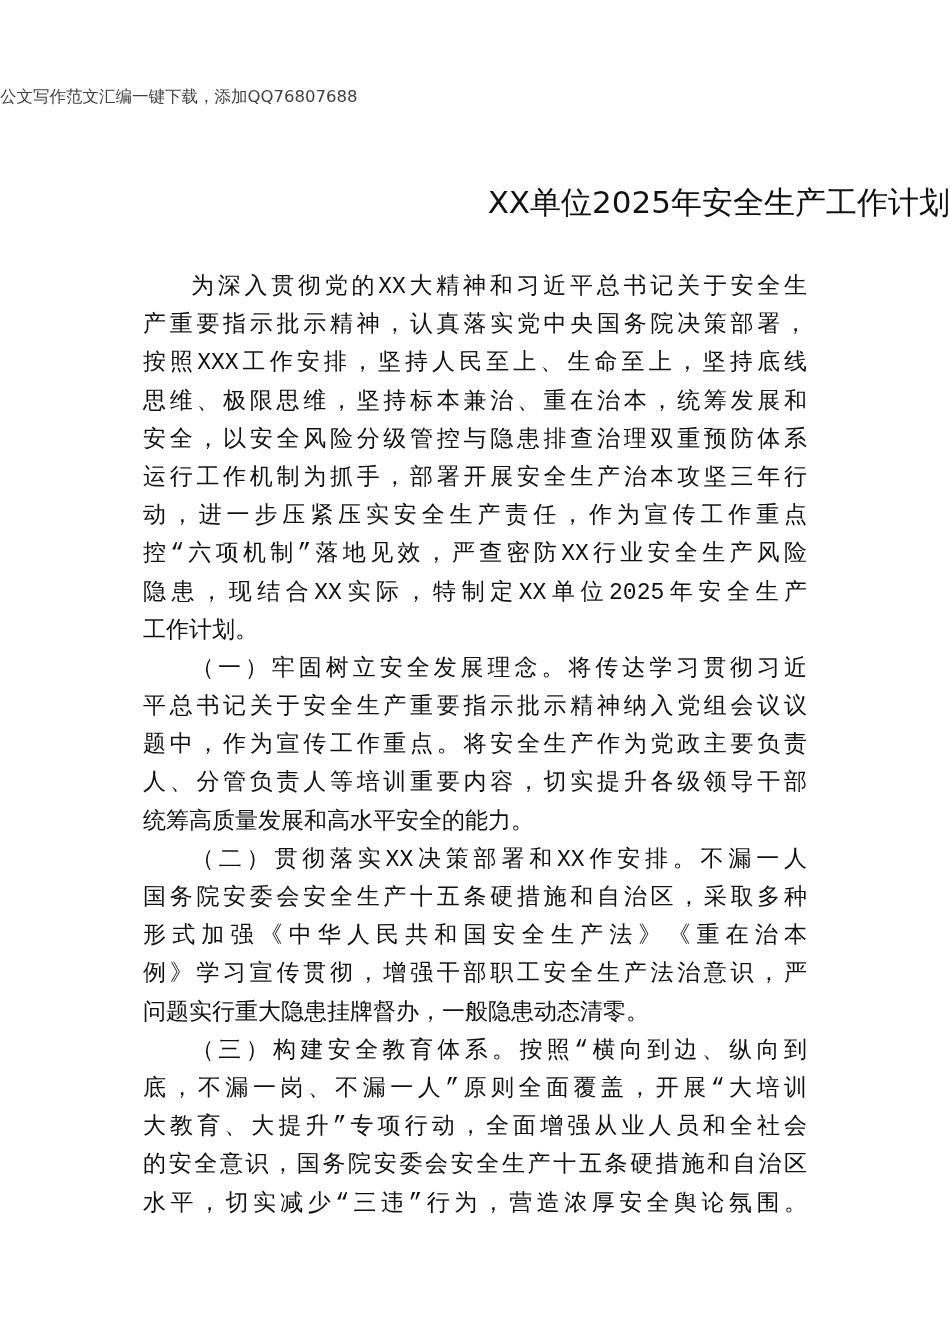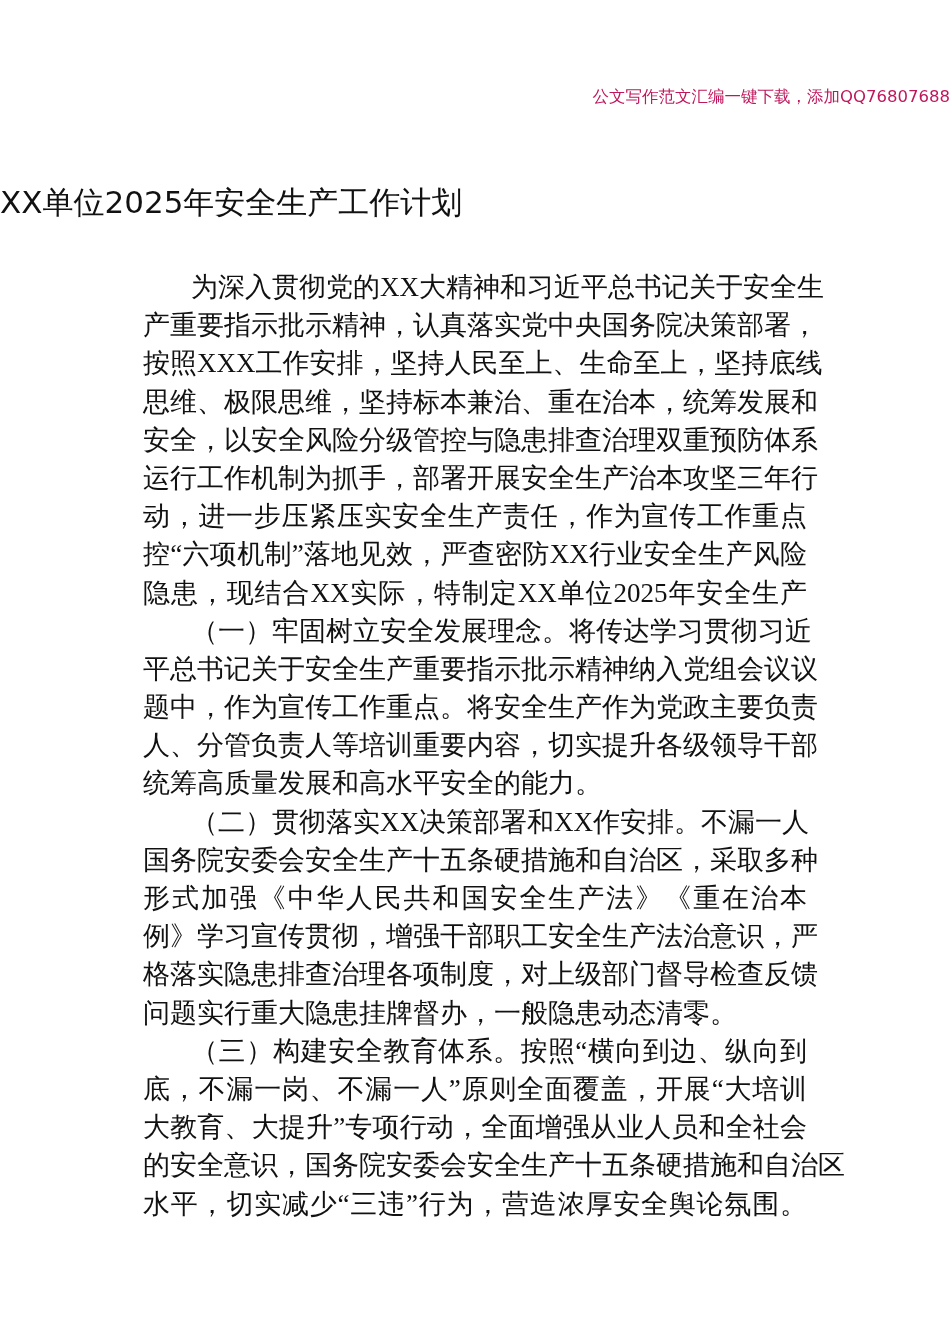--- a/index.html
+++ b/index.html
@@ -1,29 +1,29 @@
 <!DOCTYPE html>
 <html><head>
 <meta charset="utf-8">
 <style>
   html, body { margin: 0; padding: 0; background: #ffffff; }
   body { width: 950px; height: 1344px; position: relative; overflow: hidden; }
   .page { position: absolute; left: 0; top: 0; width: 950px; height: 1344px; background: #fff; }
   .banner {
-    position: absolute; left: 0; top: 85px; width: 950px; text-align: right;
-    color: #be185d; font-family: "DejaVu Sans", sans-serif; font-size: 16.5px; line-height: 24px;
+    position: absolute; left: 0; top: 85px; width: 950px; text-align: left;
+    color: #404040; font-family: "DejaVu Sans", sans-serif; font-size: 16.5px; line-height: 24px;
   }
   .title {
-    position: absolute; left: 0; top: 180px; width: 950px; text-align: left;
+    position: absolute; left: 0; top: 180px; width: 950px; text-align: right;
     color: #111; font-family: "DejaVu Sans", sans-serif; font-size: 31px; line-height: 44px;
     letter-spacing: 0px;
   }
   .body {
     position: absolute; left: 143px; top: 268px; width: 664px;
-    color: #111; font-family: Liberation Serif, serif; font-size: 27px; line-height: 38.2px;
+    color: #111; font-family: Liberation Mono, monospace; font-size: 23px; line-height: 38.2px;
   }
   .line { white-space: nowrap; height: 38.2px; text-align: justify; text-align-last: justify; }
   .line.last { text-align-last: left; }
   .indent { padding-left: 48px; }
 </style>
 </head>
 <body>
 
 <div class="page">
   <div class="banner">公文写作范文汇编一键下载，添加QQ76807688</div>
@@ -33,34 +33,34 @@
     <div>
       <div class="line indent">为深入贯彻党的XX大精神和习近平总书记关于安全生</div>
       <div class="line">产重要指示批示精神，认真落实党中央国务院决策部署，</div>
       <div class="line">按照XXX工作安排，坚持人民至上、生命至上，坚持底线</div>
       <div class="line">思维、极限思维，坚持标本兼治、重在治本，统筹发展和</div>
       <div class="line">安全，以安全风险分级管控与隐患排查治理双重预防体系</div>
       <div class="line">运行工作机制为抓手，部署开展安全生产治本攻坚三年行</div>
       <div class="line">动，进一步压紧压实安全生产责任，作为宣传工作重点</div>
       <div class="line">控“六项机制”落地见效，严查密防XX行业安全生产风险</div>
       <div class="line">隐患，现结合XX实际，特制定XX单位2025年安全生产</div>
+      <div class="line last">工作计划。</div>
     </div>
     <div>
       <div class="line indent">（一）牢固树立安全发展理念。将传达学习贯彻习近</div>
       <div class="line">平总书记关于安全生产重要指示批示精神纳入党组会议议</div>
       <div class="line">题中，作为宣传工作重点。将安全生产作为党政主要负责</div>
       <div class="line">人、分管负责人等培训重要内容，切实提升各级领导干部</div>
       <div class="line last">统筹高质量发展和高水平安全的能力。</div>
     </div>
     <div>
       <div class="line indent">（二）贯彻落实XX决策部署和XX作安排。不漏一人</div>
       <div class="line">国务院安委会安全生产十五条硬措施和自治区，采取多种</div>
       <div class="line">形式加强《中华人民共和国安全生产法》《重在治本</div>
       <div class="line">例》学习宣传贯彻，增强干部职工安全生产法治意识，严</div>
-      <div class="line">格落实隐患排查治理各项制度，对上级部门督导检查反馈</div>
       <div class="line last">问题实行重大隐患挂牌督办，一般隐患动态清零。</div>
     </div>
     <div>
       <div class="line indent">（三）构建安全教育体系。按照“横向到边、纵向到</div>
       <div class="line">底，不漏一岗、不漏一人”原则全面覆盖，开展“大培训</div>
       <div class="line">大教育、大提升”专项行动，全面增强从业人员和全社会</div>
       <div class="line">的安全意识，国务院安委会安全生产十五条硬措施和自治区</div>
       <div class="line">水平，切实减少“三违”行为，营造浓厚安全舆论氛围。</div>
     </div>
   </div>

